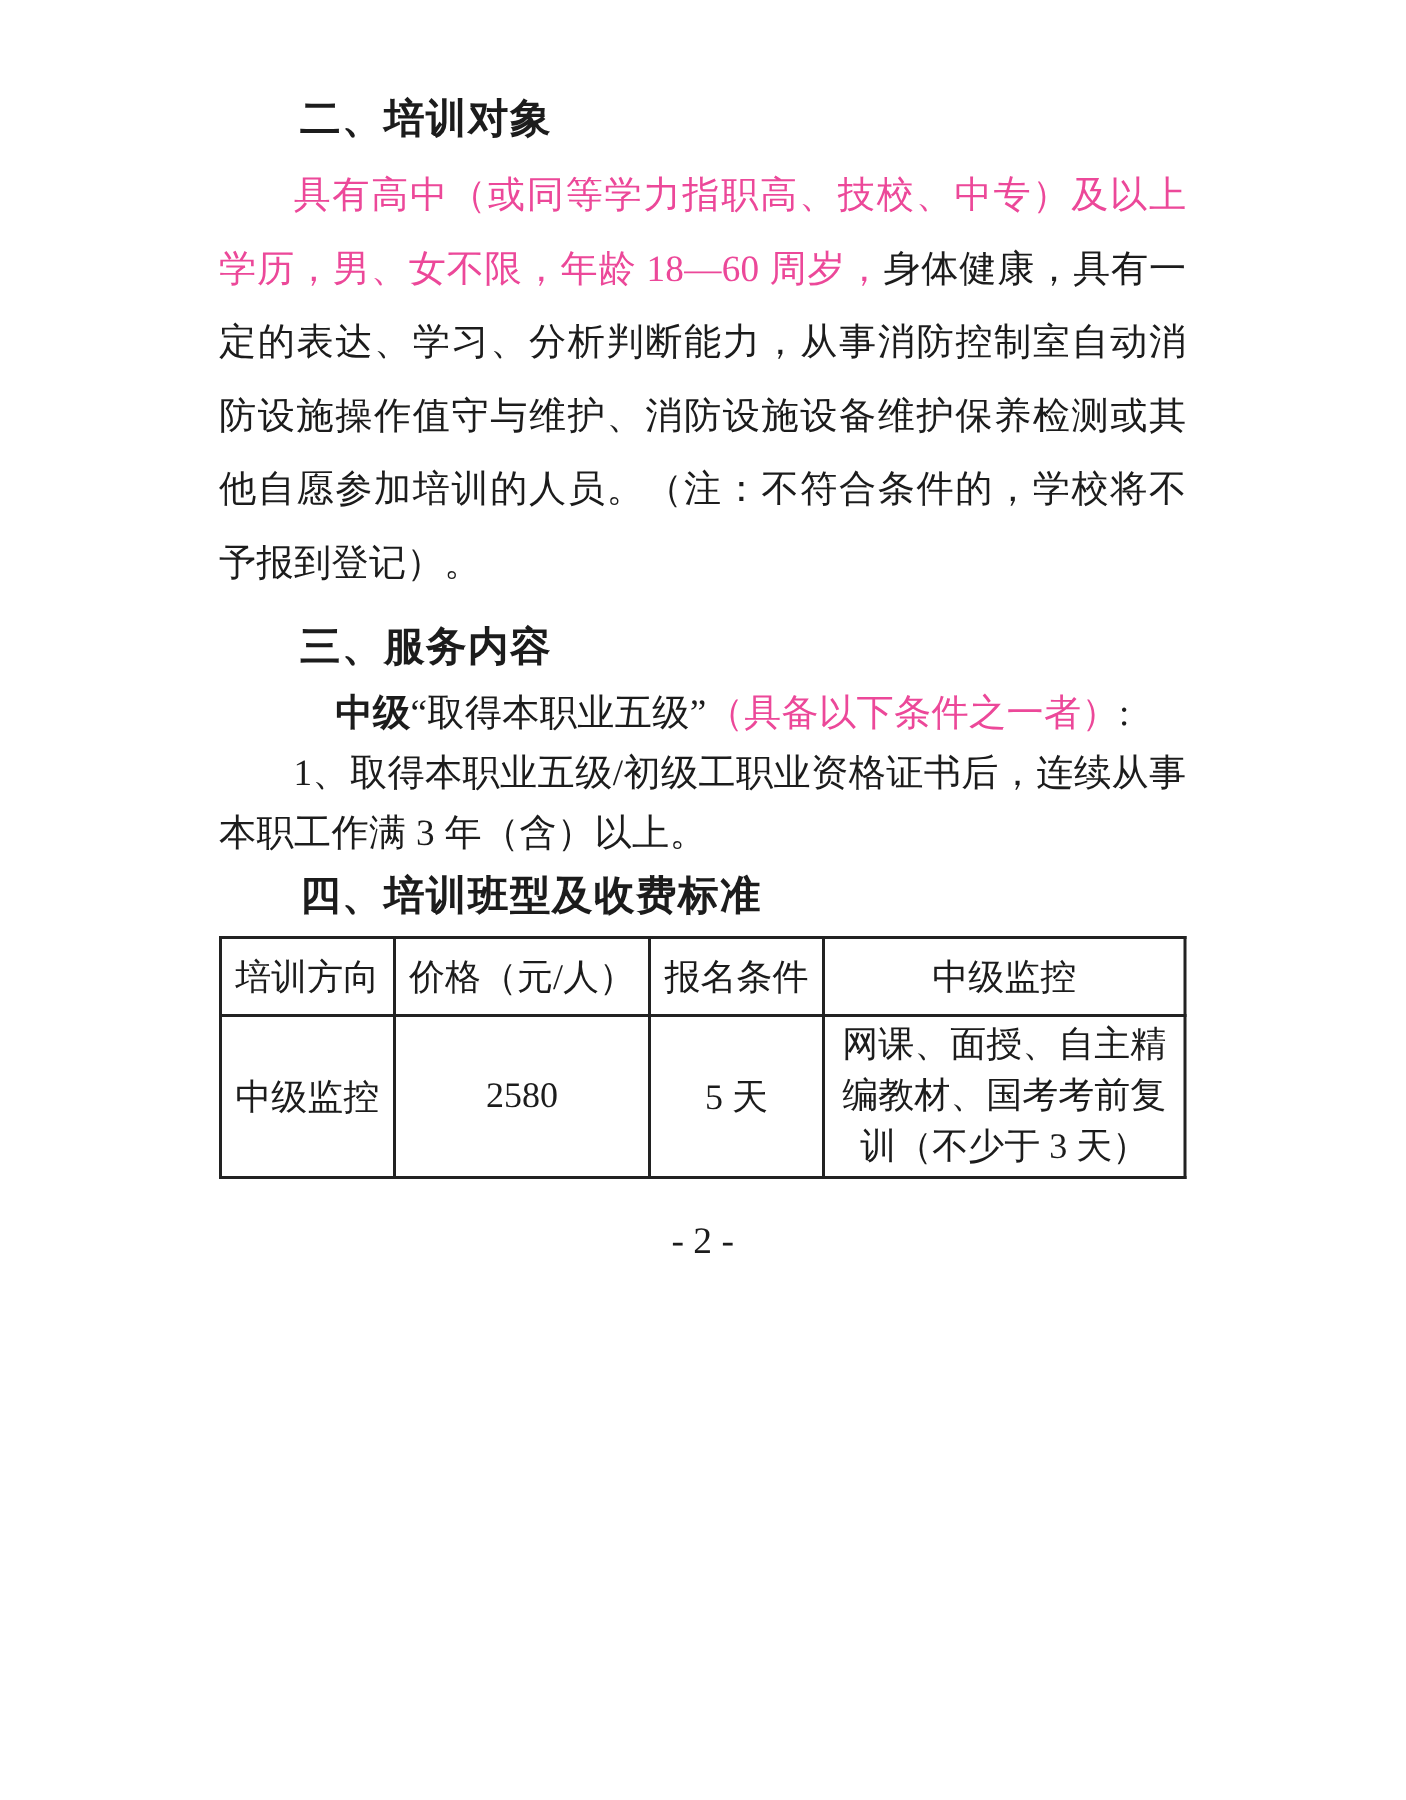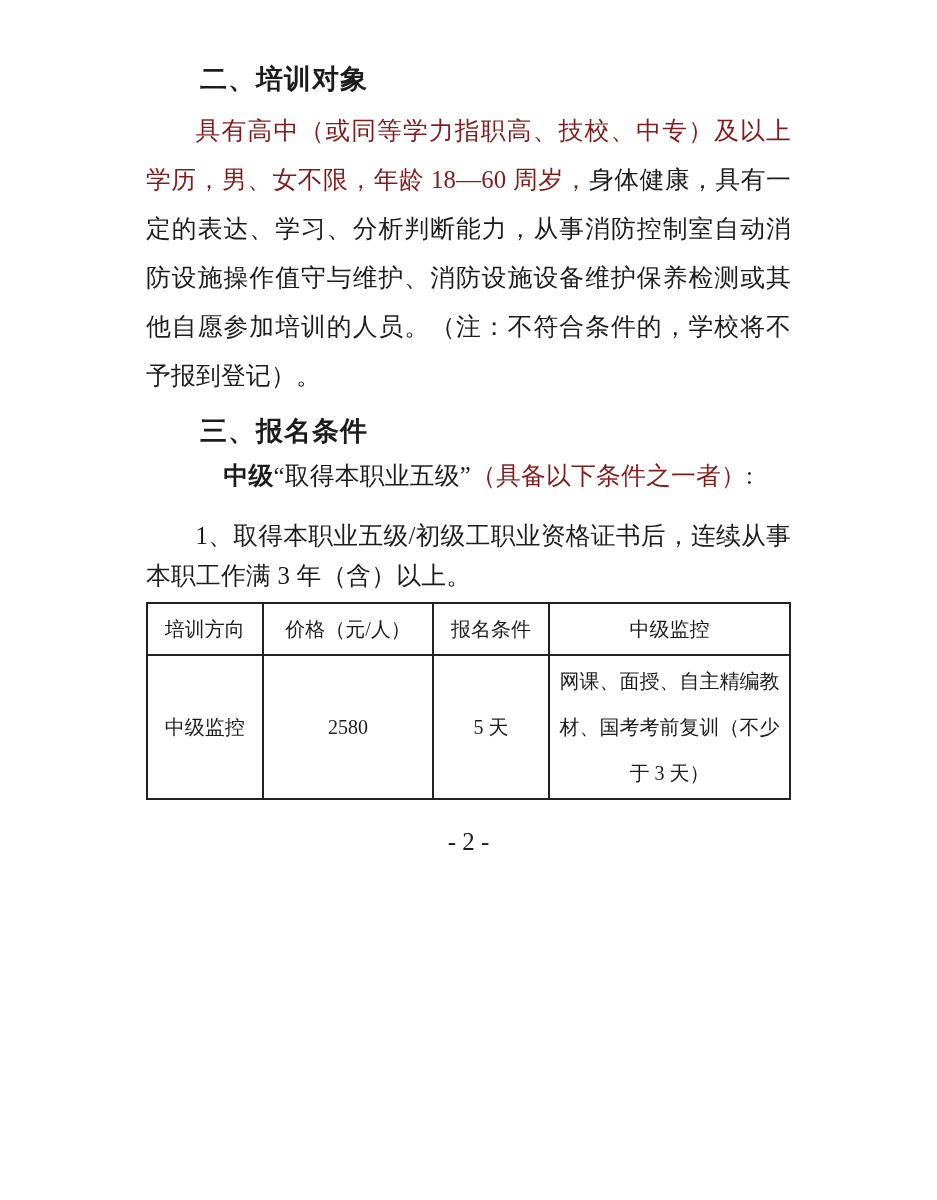--- a/index.html
+++ b/index.html
@@ -23,74 +23,75 @@
     letter-spacing: 1px;
   }
   .para {
     font-size: 24.8px;
     text-align: justify;
     text-indent: 2em;
     letter-spacing: 0.2px;
   }
   .p-wide  { line-height: 49px; margin-top: 6px; }
   .p-tight { line-height: 40px; }
-  .mt2  { margin-top: 20px; }
+  .mt2  { margin-top: 0; }
   .mt4  { margin-top: 4px; }
   .mt10 { margin-top: 10px; }
   .mt12 { margin-top: 12px; }
-  .red  { color: #7f1d1d; }
+  .red  { color: #ec4899; }
   .bold { font-weight: bold; margin-left: 28px; }
   table.fee {
     width: 100%;
     border-collapse: collapse;
     margin-top: 6px;
     table-layout: fixed;
   }
   table.fee th, table.fee td {
     border: 2px solid #222222;
     font-weight: normal;
     text-align: center;
     vertical-align: middle;
-    font-size: 20px;
+    font-size: 24px;
   }
   table.fee thead tr { height: 52px; }
   table.fee tbody tr { height: 106px; }
   td.service-cell {
     text-align: left;
     padding: 2px 8px;
-    line-height: 46px;
+    line-height: 34px;
     margin-top: 36px;
   }
   .page-number {
     margin-top: 24px;
     text-align: center;
     font-size: 25px;
     line-height: 36px;
   }
 </style>
 </head>
 <body>
 
 <div class="page">
 
   <div class="heading">二、培训对象</div>
 
   <p class="para p-wide">
     <span class="red">具有高中（或同等学力指职高、技校、中专）及以上学历，男、女不限，年龄 18—60 周岁，</span><span>身体健康，具有一定的表达、学习、分析判断能力，从事消防控制室自动消防设施操作值守与维护、消防设施设备维护保养检测或其他自愿参加培训的人员。（注：不符合条件的，学校将不予报到登记）。</span>
   </p>
 
-  <div class="heading mt10">三、报名条件</div>
+  <div class="heading mt10">三、服务内容</div>
 
   <p class="para p-tight mt4">
     <span class="bold">中级</span><span>“取得本职业五级”</span><span class="red">（具备以下条件之一者）</span><span>:</span>
   </p>
 
   <p class="para p-tight mt2">1、取得本职业五级/初级工职业资格证书后，连续从事本职工作满 3 年（含）以上。</p>
 
 
+  <div class="heading mt2">四、培训班型及收费标准</div>
 
   <table class="fee">
     <colgroup>
       <col style="width:18%">
       <col style="width:26.5%">
       <col style="width:18%">
       <col style="width:37.5%">
     </colgroup>
     <thead>
       <tr>

